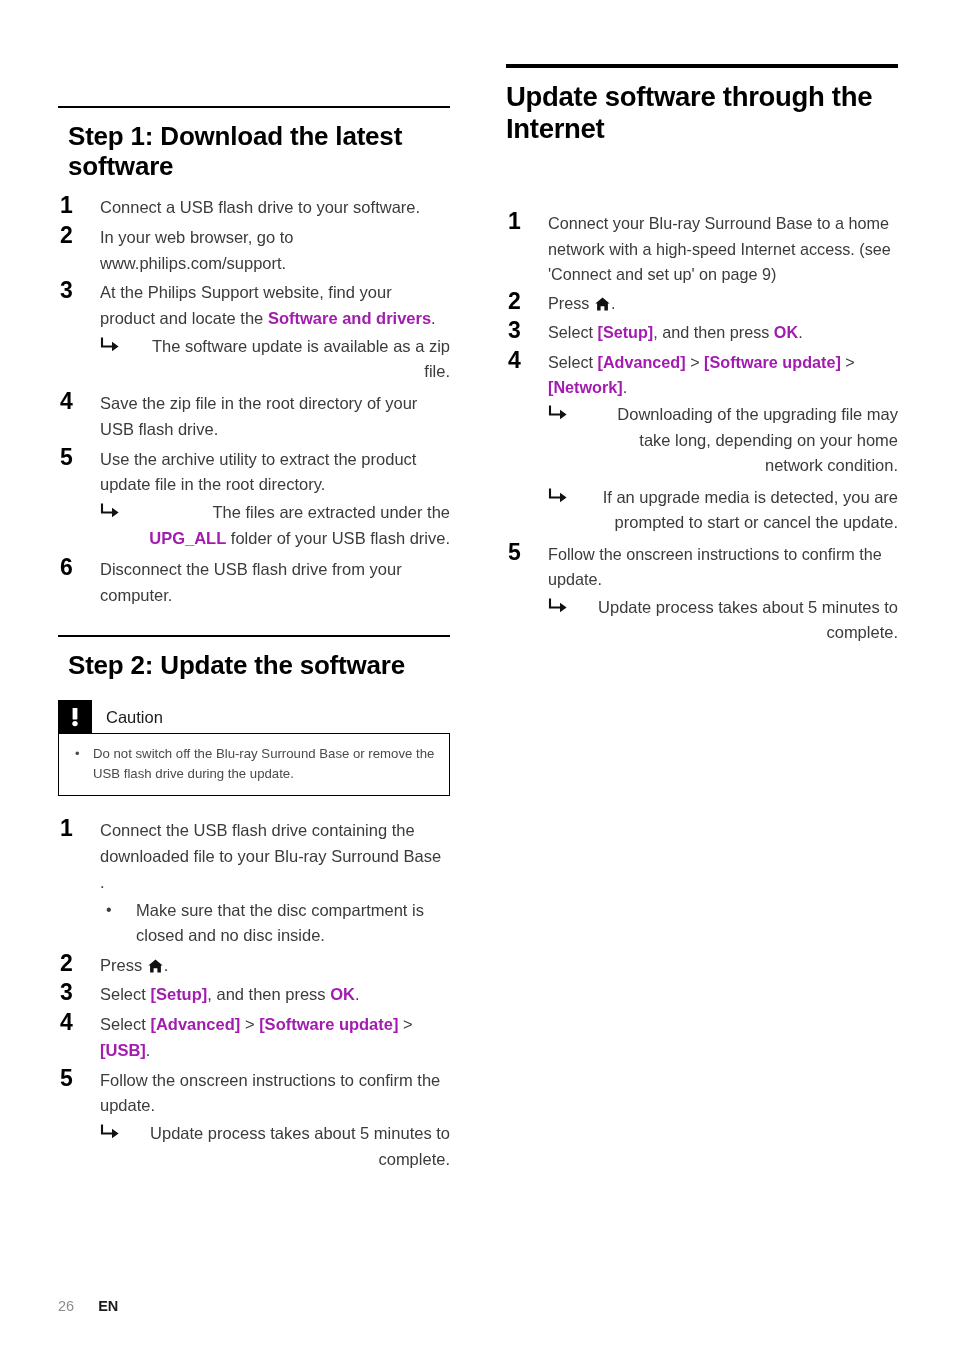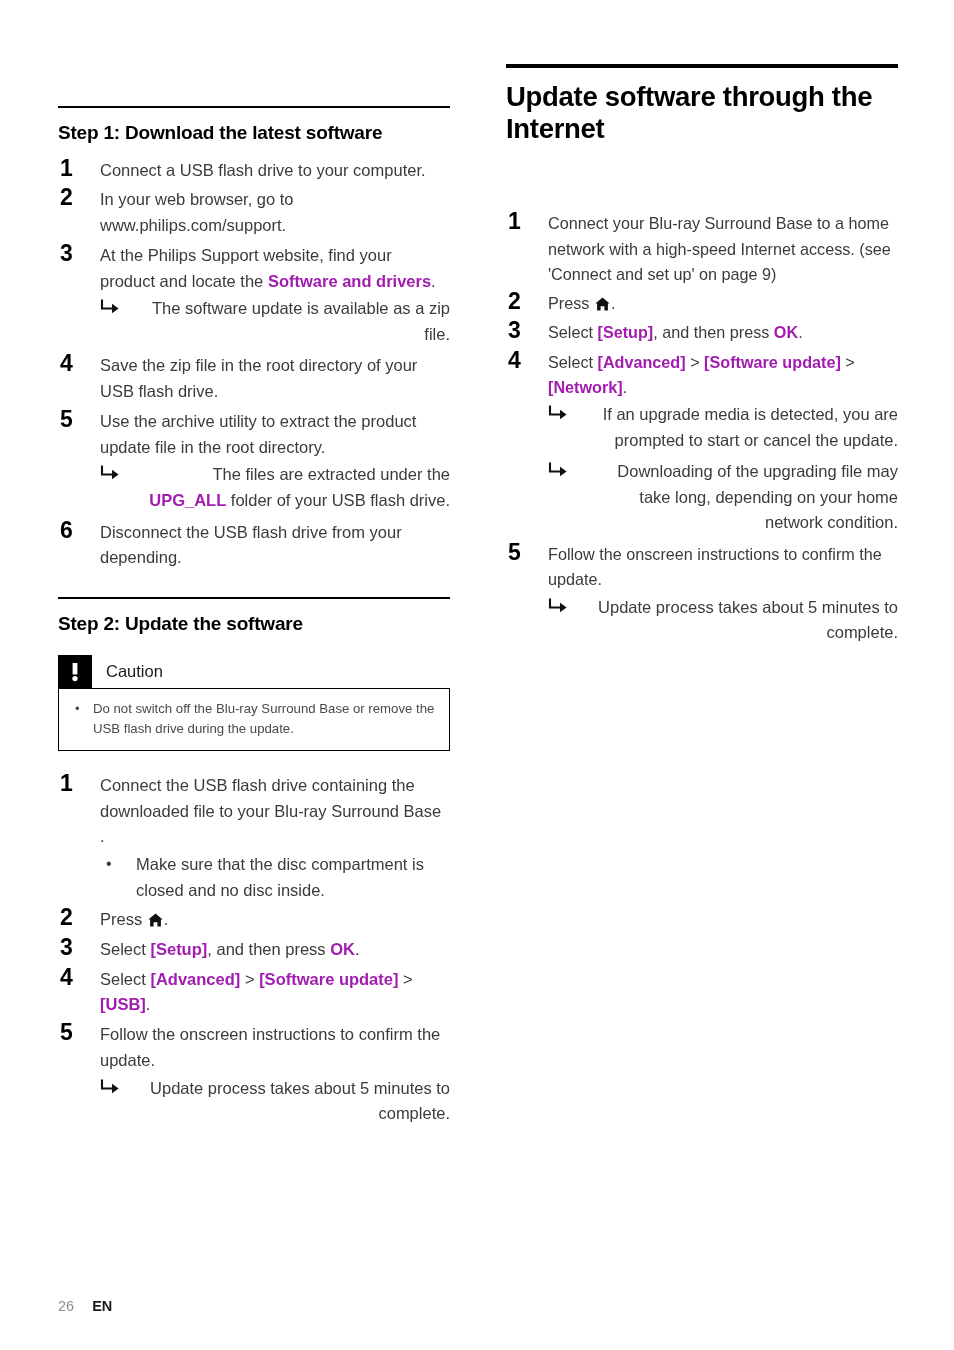--- a/index.html
+++ b/index.html
@@ -37,24 +37,24 @@
     margin: 0 0 14px 0;
   }
   .rule-thick {
     border: 0;
     border-top: 4px solid #000;
     margin: 0 0 13px 0;
   }
 
   
   h2.section-heading {
-    font-size: 19px;
+    font-size: 26px;
     font-weight: bold;
     color: #000;
-    margin: 0 0 14px 0;
+    margin: 0 0 14px 10px;
     letter-spacing: -0.2px;
     line-height: 1.14;
   }
   h1.chapter-heading {
     font-size: 27.5px;
     font-weight: bold;
     color: #000;
     margin: 0 0 14px 0;
     letter-spacing: -0.3px;
     line-height: 1.17;
@@ -206,36 +206,37 @@
     gap: 18px;
   }
   .footer .page-number {
     font-size: 14.5px;
     color: #8c8c8c;
   }
   .footer .lang-code {
     font-size: 14.5px;
     font-weight: bold;
     color: #1a1a1a;
+    margin-left: 6px;
   }
   .spacer-md { height: 22px; }
 </style>
 </head>
 <body>
 
 <div class="page">
 
   <div class="col col-left" style="top:106px;">
 
     <hr class="rule-thin">
     <h2 class="section-heading">Step 1: Download the latest software</h2>
 
     <ol class="steps" id="step1-list">
         <li class="step">
-          <div class="step-text"><span>Connect a USB flash drive to your computer.</span></div>
+          <div class="step-text"><span>Connect a USB flash drive to your software.</span></div>
         </li>
         <li class="step">
           <div class="step-text"><span>In your web browser, go to www.philips.com/support.</span></div>
         </li>
         <li class="step">
           <div class="step-text"><span>At the Philips Support website, find your product and locate the </span><strong>Software and drivers</strong><span>.</span></div>
           <ul class="results">
             <li><span class="arrow-icon">
                 <svg width="22" height="20" viewBox="0 0 22 20" aria-hidden="true">
                   <path d="M2 3.5 L2 11.5 L13.5 11.5" fill="none" stroke="#111" stroke-width="2.1" stroke-linecap="square"></path>
@@ -252,21 +253,21 @@
           <ul class="results">
             <li><span class="arrow-icon">
                 <svg width="22" height="20" viewBox="0 0 22 20" aria-hidden="true">
                   <path d="M2 3.5 L2 11.5 L13.5 11.5" fill="none" stroke="#111" stroke-width="2.1" stroke-linecap="square"></path>
                   <path d="M12 6.7 L18.6 11.5 L12 16.3 Z" fill="#111"></path>
                 </svg>
               </span><span>The files are extracted under the </span><strong>UPG_ALL</strong><span> folder of your USB flash drive.</span></li>
           </ul>
         </li>
         <li class="step">
-          <div class="step-text"><span>Disconnect the USB flash drive from your depending.</span></div>
+          <div class="step-text"><span>Disconnect the USB flash drive from your computer.</span></div>
         </li>
       </ol>
 
     <div class="spacer-md"></div>
 
     <hr class="rule-thin">
     <h2 class="section-heading">Step 2: Update the software</h2>
 
     <div class="caution-block">
       <div class="caution-head">
@@ -339,27 +340,27 @@
           <div class="step-text"><span>Select </span><strong>[Setup]</strong><span>, and then press </span><strong>OK</strong><span>.</span></div>
         </li>
         <li class="step">
           <div class="step-text"><span>Select </span><strong>[Advanced]</strong><span> &gt; </span><strong>[Software update]</strong><span> &gt; </span><strong>[Network]</strong><span>.</span></div>
           <ul class="results">
             <li><span class="arrow-icon">
                 <svg width="22" height="20" viewBox="0 0 22 20" aria-hidden="true">
                   <path d="M2 3.5 L2 11.5 L13.5 11.5" fill="none" stroke="#111" stroke-width="2.1" stroke-linecap="square"></path>
                   <path d="M12 6.7 L18.6 11.5 L12 16.3 Z" fill="#111"></path>
                 </svg>
+              </span><span>Downloading of the upgrading file may take long, depending on your home network condition.</span></li>
+            <li><span class="arrow-icon">
+                <svg width="22" height="20" viewBox="0 0 22 20" aria-hidden="true">
+                  <path d="M2 3.5 L2 11.5 L13.5 11.5" fill="none" stroke="#111" stroke-width="2.1" stroke-linecap="square"></path>
+                  <path d="M12 6.7 L18.6 11.5 L12 16.3 Z" fill="#111"></path>
+                </svg>
               </span><span>If an upgrade media is detected, you are prompted to start or cancel the update.</span></li>
-            <li><span class="arrow-icon">
-                <svg width="22" height="20" viewBox="0 0 22 20" aria-hidden="true">
-                  <path d="M2 3.5 L2 11.5 L13.5 11.5" fill="none" stroke="#111" stroke-width="2.1" stroke-linecap="square"></path>
-                  <path d="M12 6.7 L18.6 11.5 L12 16.3 Z" fill="#111"></path>
-                </svg>
-              </span><span>Downloading of the upgrading file may take long, depending on your home network condition.</span></li>
           </ul>
         </li>
         <li class="step">
           <div class="step-text"><span>Follow the onscreen instructions to confirm the update.</span></div>
           <ul class="results">
             <li><span class="arrow-icon">
                 <svg width="22" height="20" viewBox="0 0 22 20" aria-hidden="true">
                   <path d="M2 3.5 L2 11.5 L13.5 11.5" fill="none" stroke="#111" stroke-width="2.1" stroke-linecap="square"></path>
                   <path d="M12 6.7 L18.6 11.5 L12 16.3 Z" fill="#111"></path>
                 </svg>

